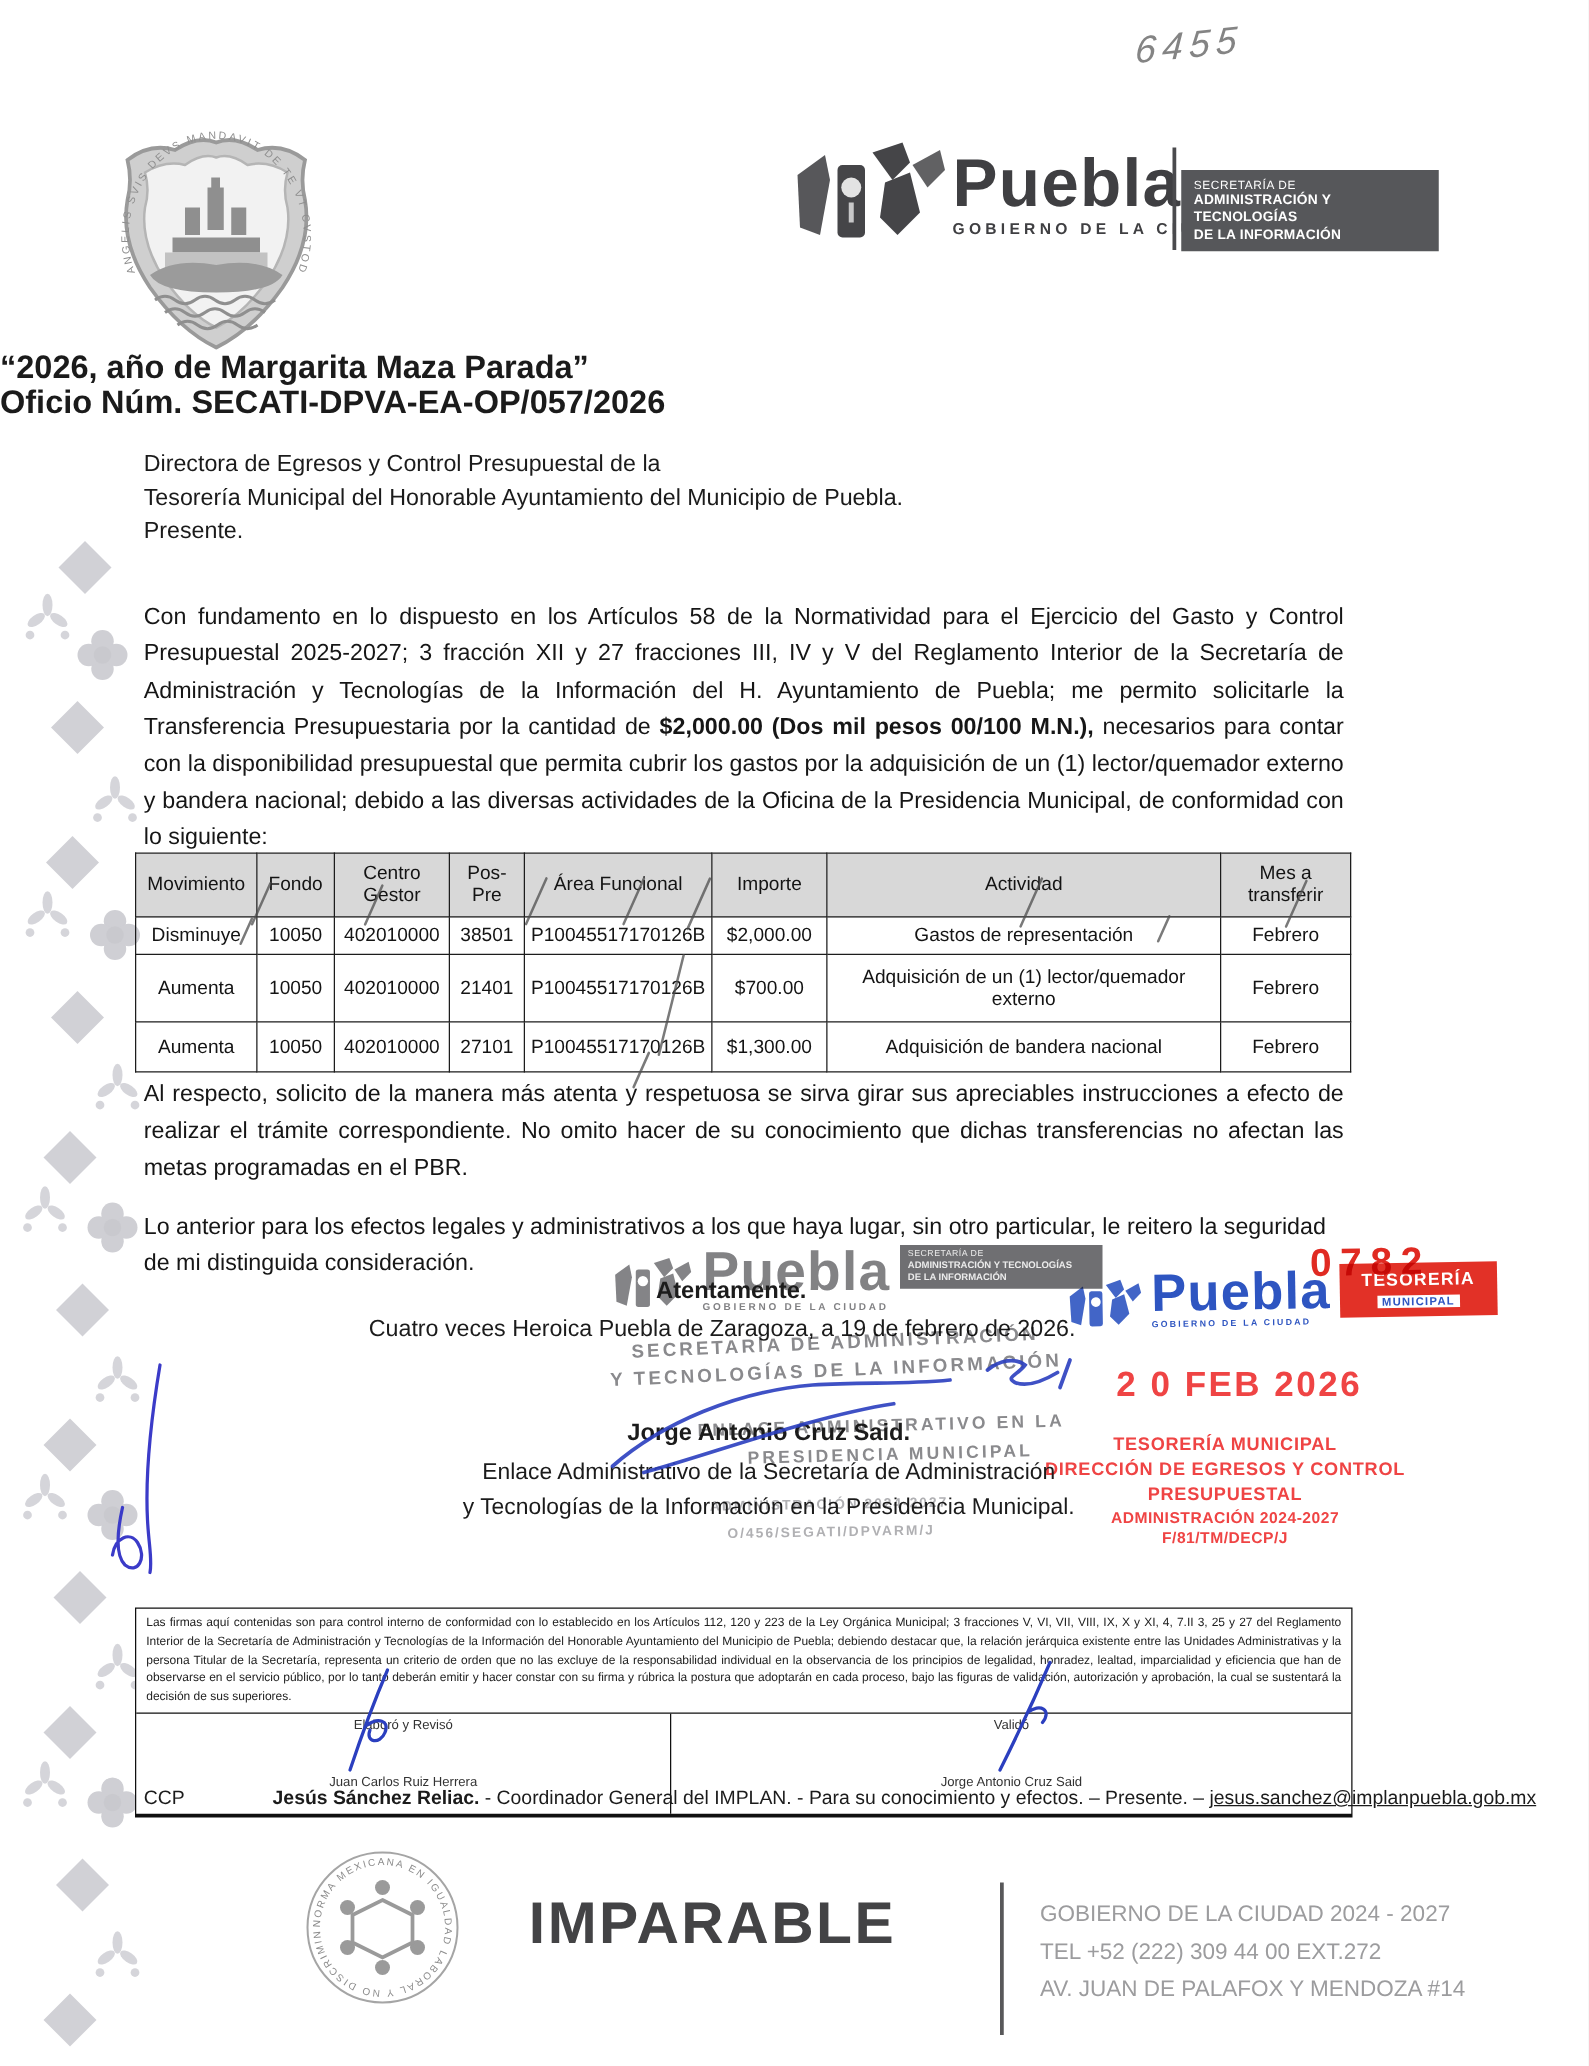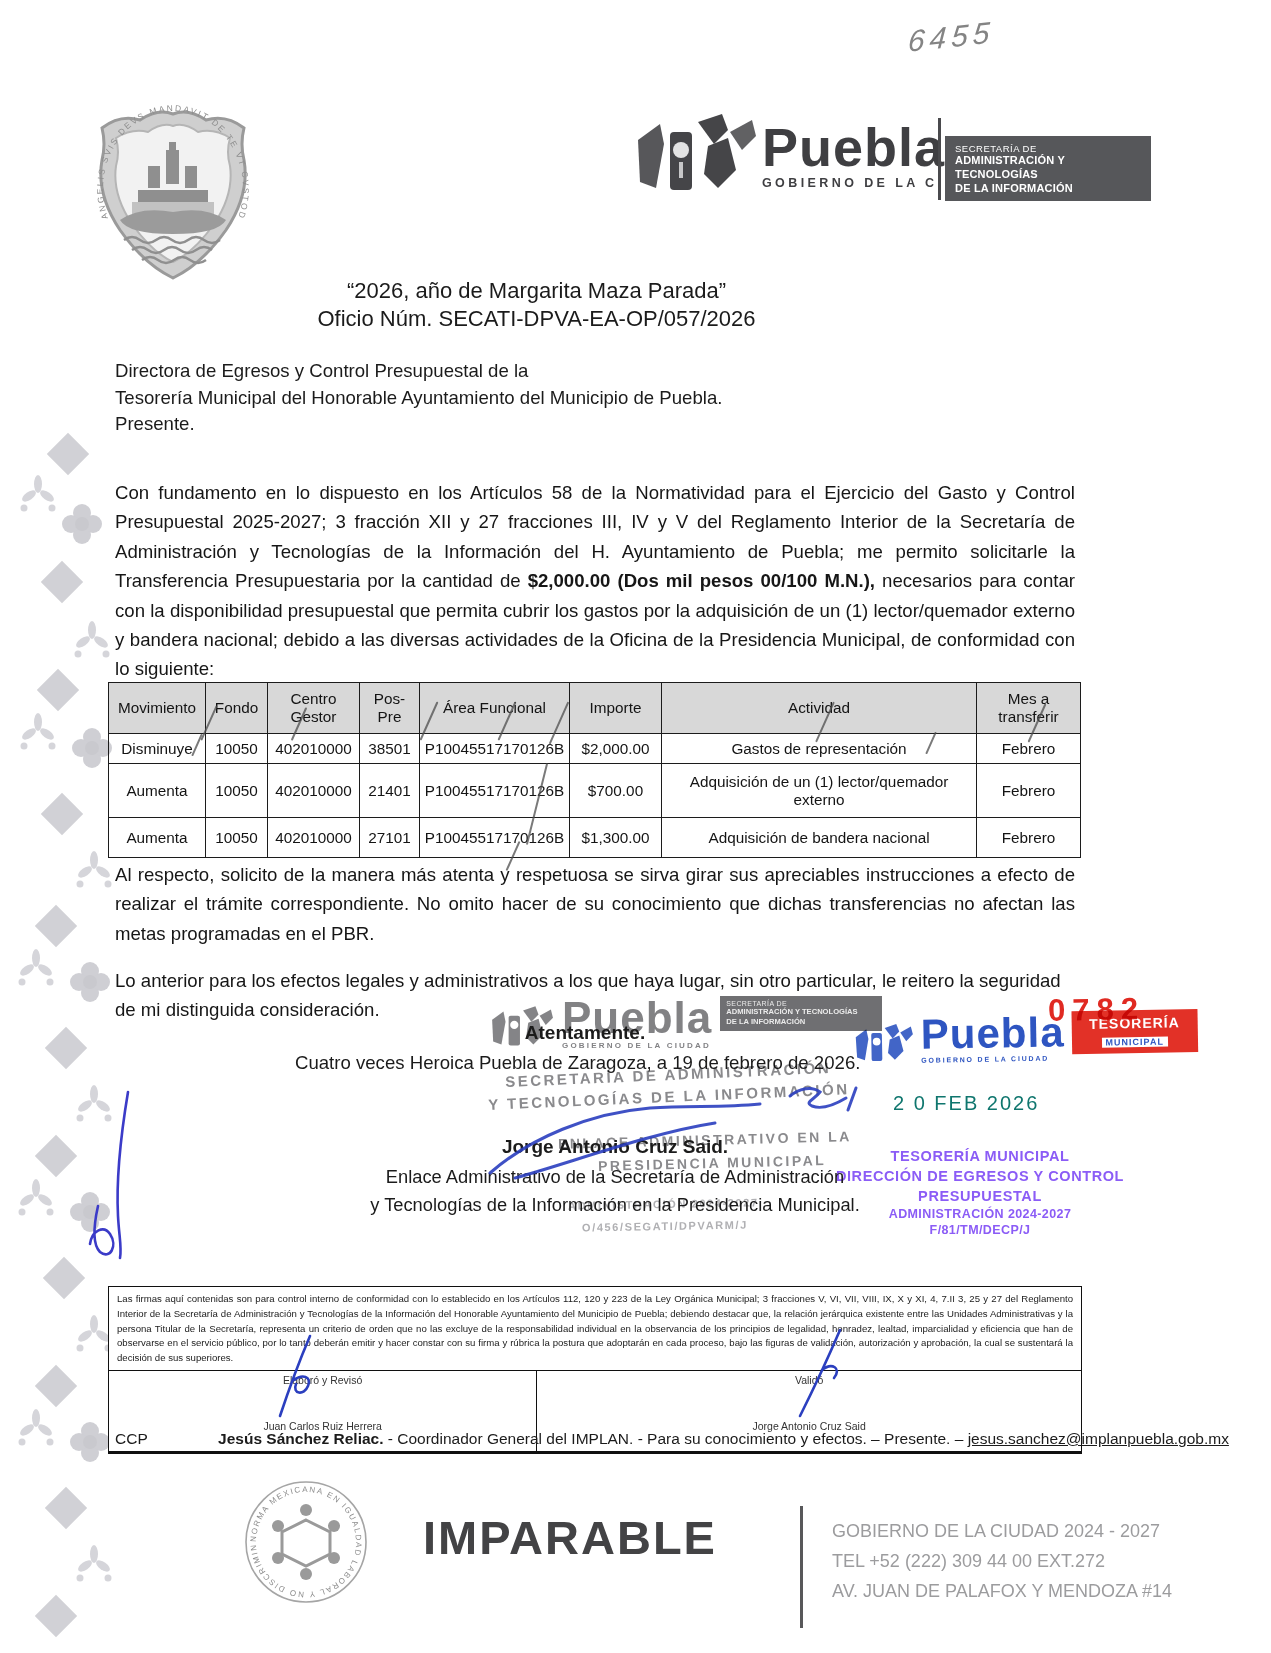--- a/index.html
+++ b/index.html
@@ -21,21 +21,21 @@
   
   .logo-word{font-size:54px; font-weight:800; color:#3f3f42; letter-spacing:1px; line-height:1;}
   .logo-tag{font-size:12.5px; font-weight:bold; color:#3f3f42; letter-spacing:3.4px; margin-top:2px;}
   .logo-div{width:3px; height:82px; background:#4a4a4d;}
   .badge{
     background:#56575a; color:#fff; padding:7px 10px 6px 10px; width:186px;
   }
   .badge .b1{font-size:9.5px; letter-spacing:.5px;}
   .badge .b2{font-size:11px; font-weight:bold; letter-spacing:.2px; line-height:1.25;}
 
-  .year-line{font-size:22px; font-weight:normal; text-align:center; width:100%;}
+  .year-line{font-size:26px; font-weight:bold; text-align:left; width:100%;}
 
   .body-par{font-size:18.6px; line-height:29.4px; text-align:justify; color:#161616;}
 
   
   table.mov{border-collapse:collapse; width:972px; table-layout:fixed;}
   table.mov th, table.mov td{
     border:1.6px solid #1c1c1c; font-size:15.3px; text-align:center;
     padding:2px 4px; color:#141414;
   }
   table.mov th{background:#d8d8d8; font-weight:normal; height:46px; white-space:pre-line;}
@@ -52,22 +52,22 @@
   .faint-gray{font-size:11px; font-weight:bold; color:#b0b0b3; letter-spacing:1.6px; white-space:nowrap; mix-blend-mode:multiply;}
 
   .stamp-blue{color:#2e55c1; mix-blend-mode:multiply;}
   .stamp-blue .sw{font-size:42px; font-weight:800; letter-spacing:1px; line-height:1;}
   .stamp-blue .st{font-size:7px; font-weight:bold; letter-spacing:1.8px; margin-top:1px;}
   .tes-box{background:#e23127; width:118px; padding:5px 4px 4px 4px; text-align:center;}
   .tes-box .t1{color:#ffffff; font-size:14px; font-weight:800; letter-spacing:1px;}
   .tes-box .t2{color:#2e55c1; background:#f3d9ff00; font-size:9px; font-weight:bold; letter-spacing:1px;}
 
   .red-num{font-size:31px; font-weight:bold; color:#e02a22; letter-spacing:7px; mix-blend-mode:multiply; transform:rotate(-1deg);}
-  .red-date{font-size:20px; font-weight:normal; color:#0f766e; letter-spacing:2px; mix-blend-mode:multiply; white-space:nowrap;}
-  .blue-block{color:#8b5cf6; font-weight:bold; text-align:center; mix-blend-mode:multiply;}
+  .red-date{font-size:28px; font-weight:bold; color:#ef4444; letter-spacing:2px; mix-blend-mode:multiply; white-space:nowrap;}
+  .blue-block{color:#ef4444; font-weight:bold; text-align:center; mix-blend-mode:multiply;}
   .blue-block .l1{font-size:14.5px; letter-spacing:.6px; line-height:20px; white-space:nowrap;}
   .blue-block .l2{font-size:12.5px; letter-spacing:.4px; line-height:16px; white-space:nowrap;}
 
   .sig-center{text-align:center; white-space:nowrap;}
 
   
   .legal-box{width:972px; border:1.6px solid #101010; border-bottom-width:3px; background:#fff;}
   .legal-text{font-size:9.6px; line-height:1.54; text-align:justify; padding:5px 8px 4px 8px; color:#222; border-bottom:1.2px solid #101010;}
   .val-row{display:flex; min-height:80px;}
   .val-cell{padding-top:3px; text-align:center; font-size:10.5px; color:#333;}

